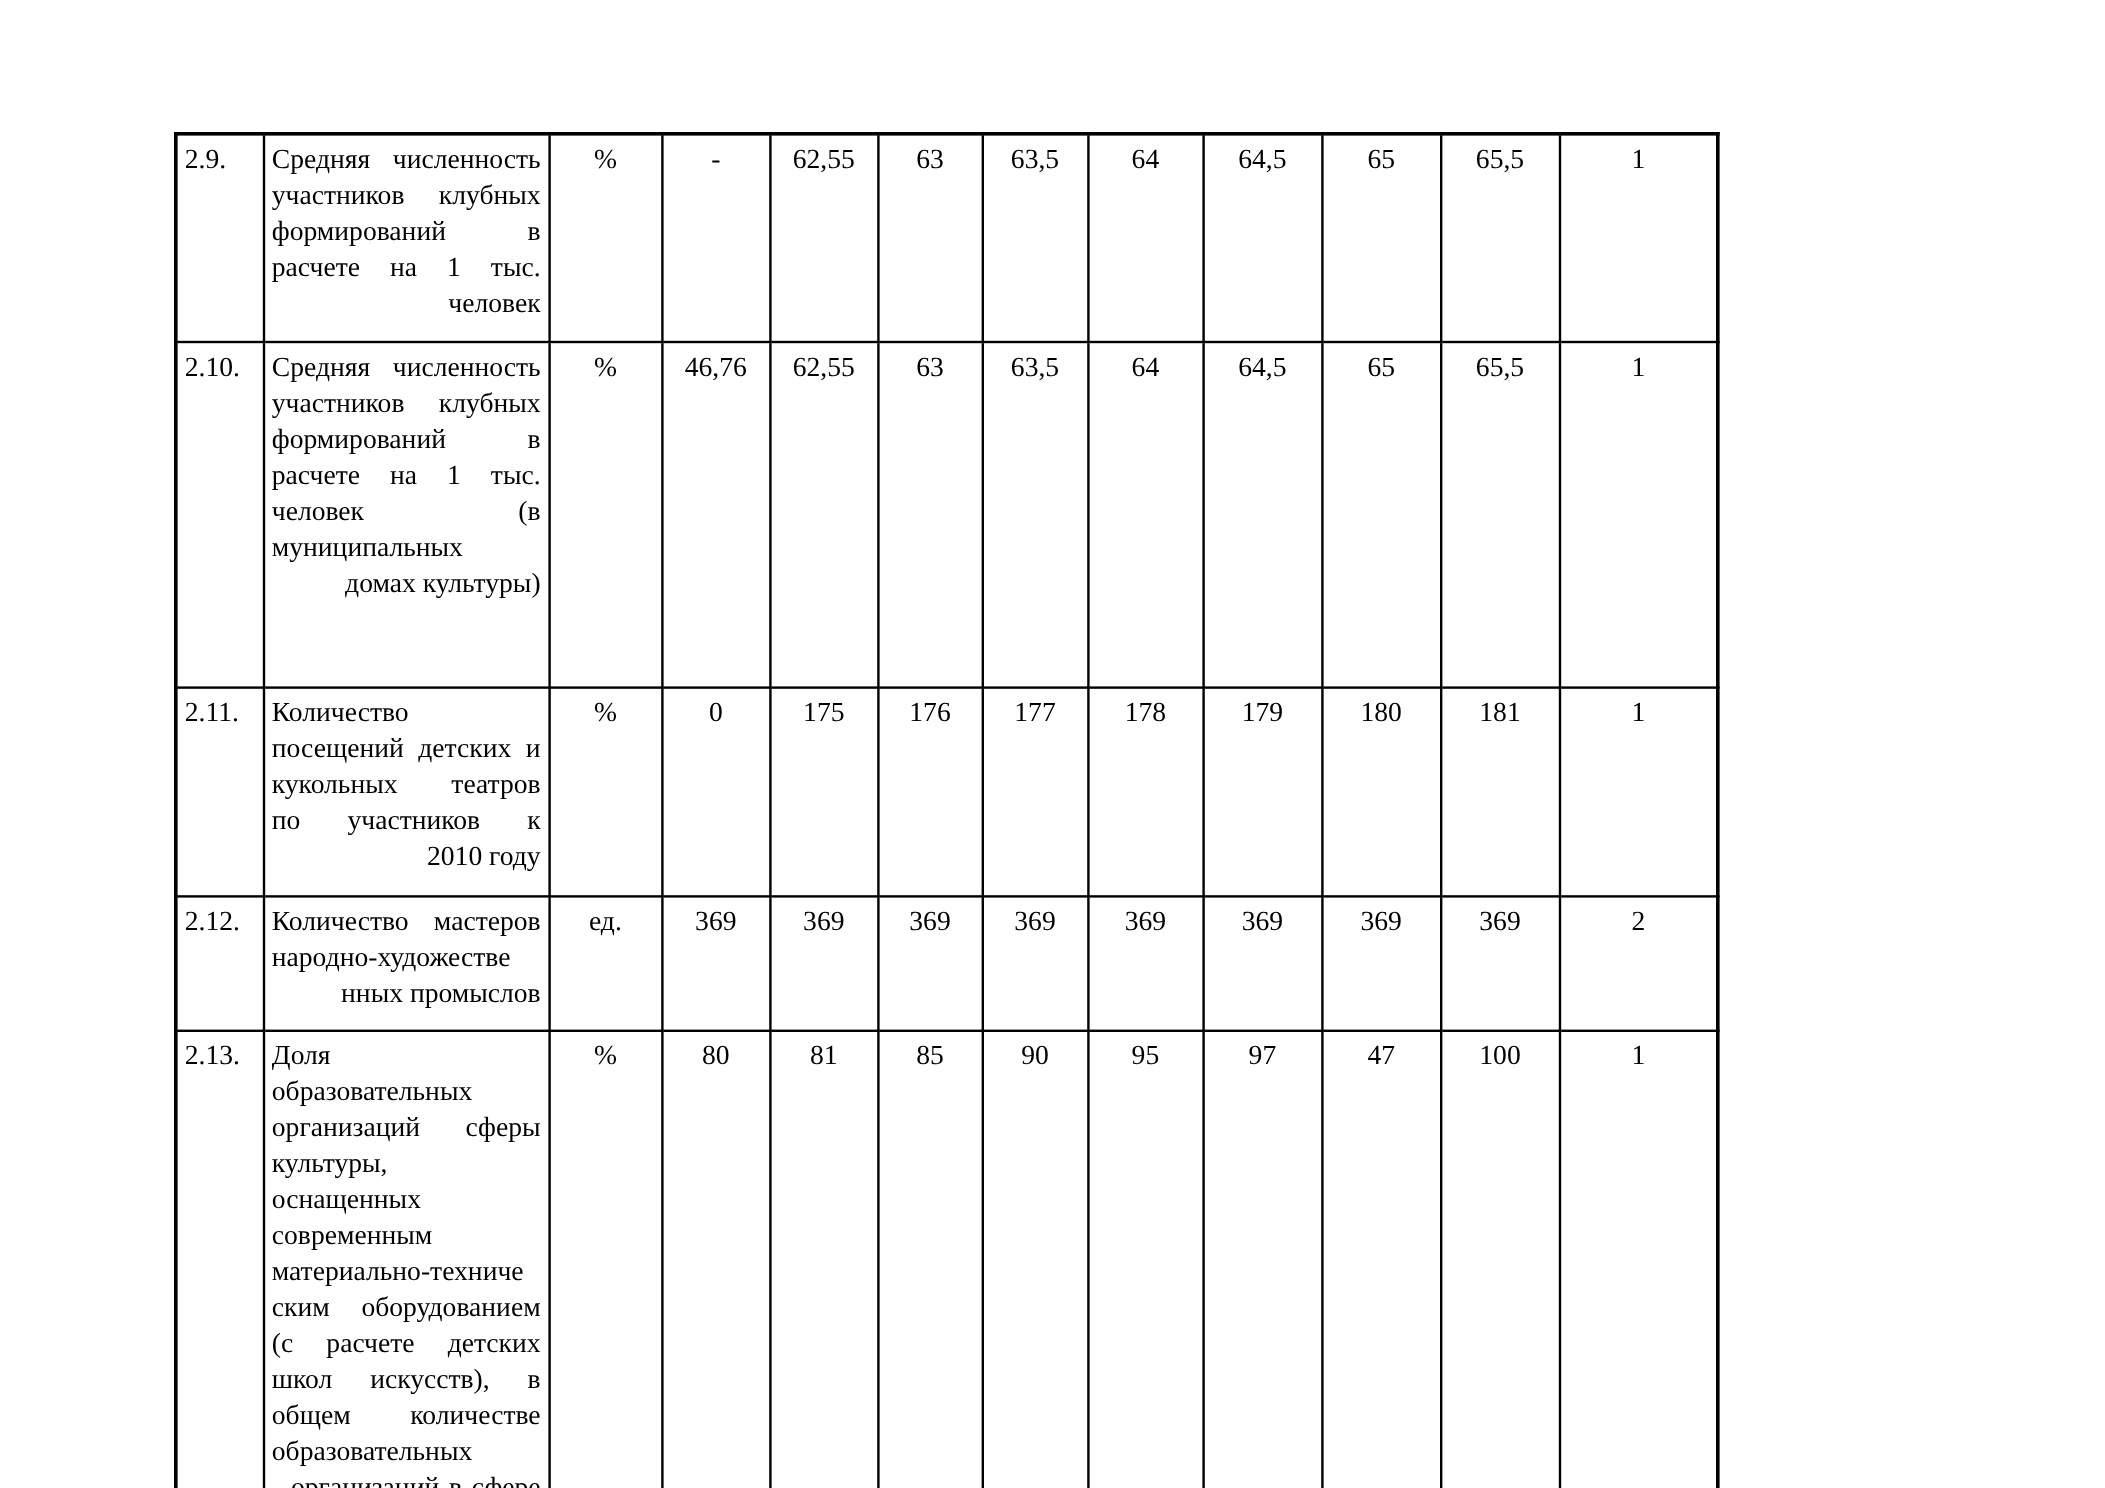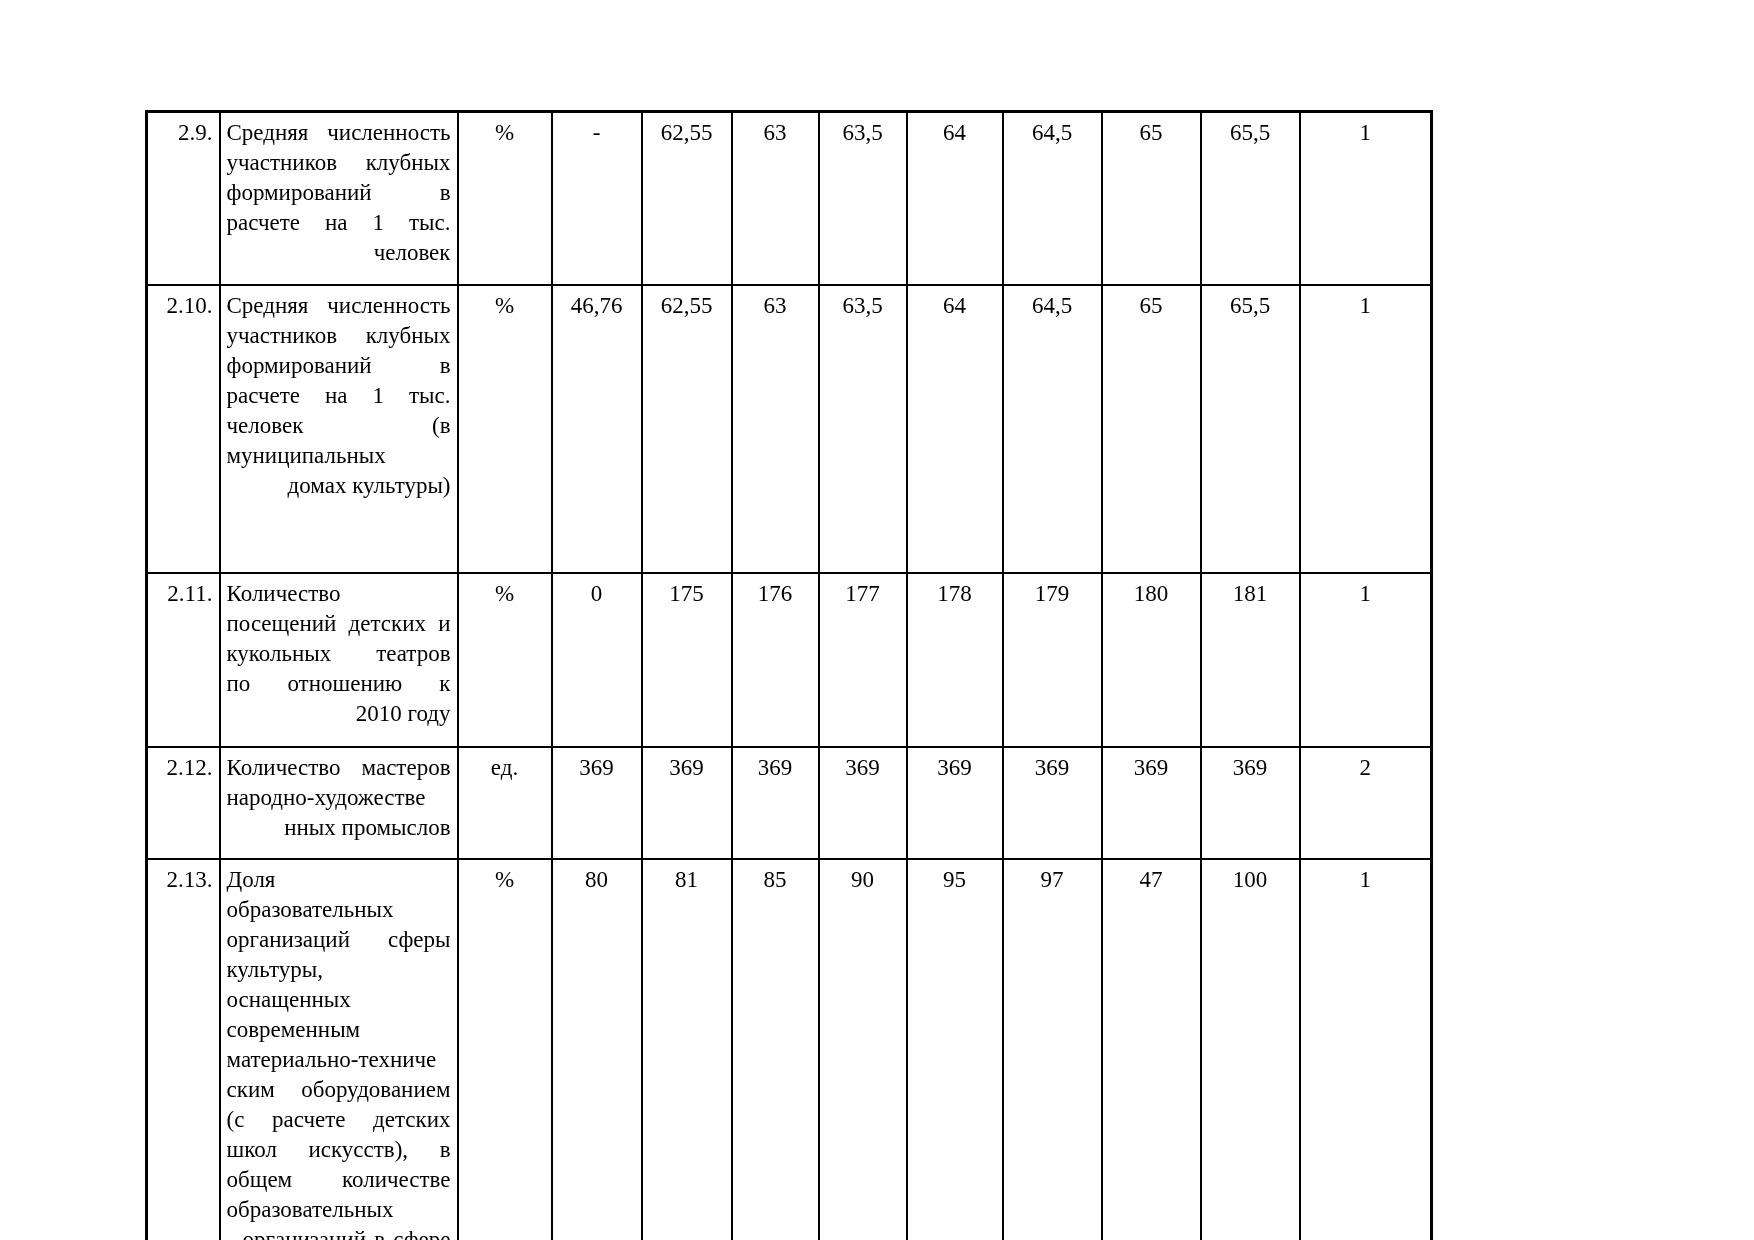--- a/index.html
+++ b/index.html
@@ -30,21 +30,21 @@
     border: 2px solid #000000;
     vertical-align: top;
     font-size: 23px;
     line-height: 30px;
     padding: 5px 6px 6px 6px;
     overflow: hidden;
     background: #ffffff;
   }
   td.c-num {
     padding-left: 8px;
-    text-align: right;
+    text-align: left;
   }
   td.c-name {
     padding-left: 11px;
     padding-right: 11px;
   }
   td.c-val {
     text-align: center;
   }
   .nline {
     text-align: justify;
@@ -122,21 +122,21 @@
           <td class="c-val">65</td>
           <td class="c-val">65,5</td>
           <td class="c-val">1</td>
         </tr>
         <tr style="height: 174px;">
     <td class="c-num">2.11.</td>
     <td class="c-name">
             <div class="nline">Количество</div>
             <div class="nline">посещений детских и</div>
             <div class="nline">кукольных театров</div>
-            <div class="nline">по отношению к</div>
+            <div class="nline">по участников к</div>
             <div class="nline last">2010 году</div>
           </td>
   <td class="c-val">%</td>
           <td class="c-val">0</td>
           <td class="c-val">175</td>
           <td class="c-val">176</td>
           <td class="c-val">177</td>
           <td class="c-val">178</td>
           <td class="c-val">179</td>
           <td class="c-val">180</td>

